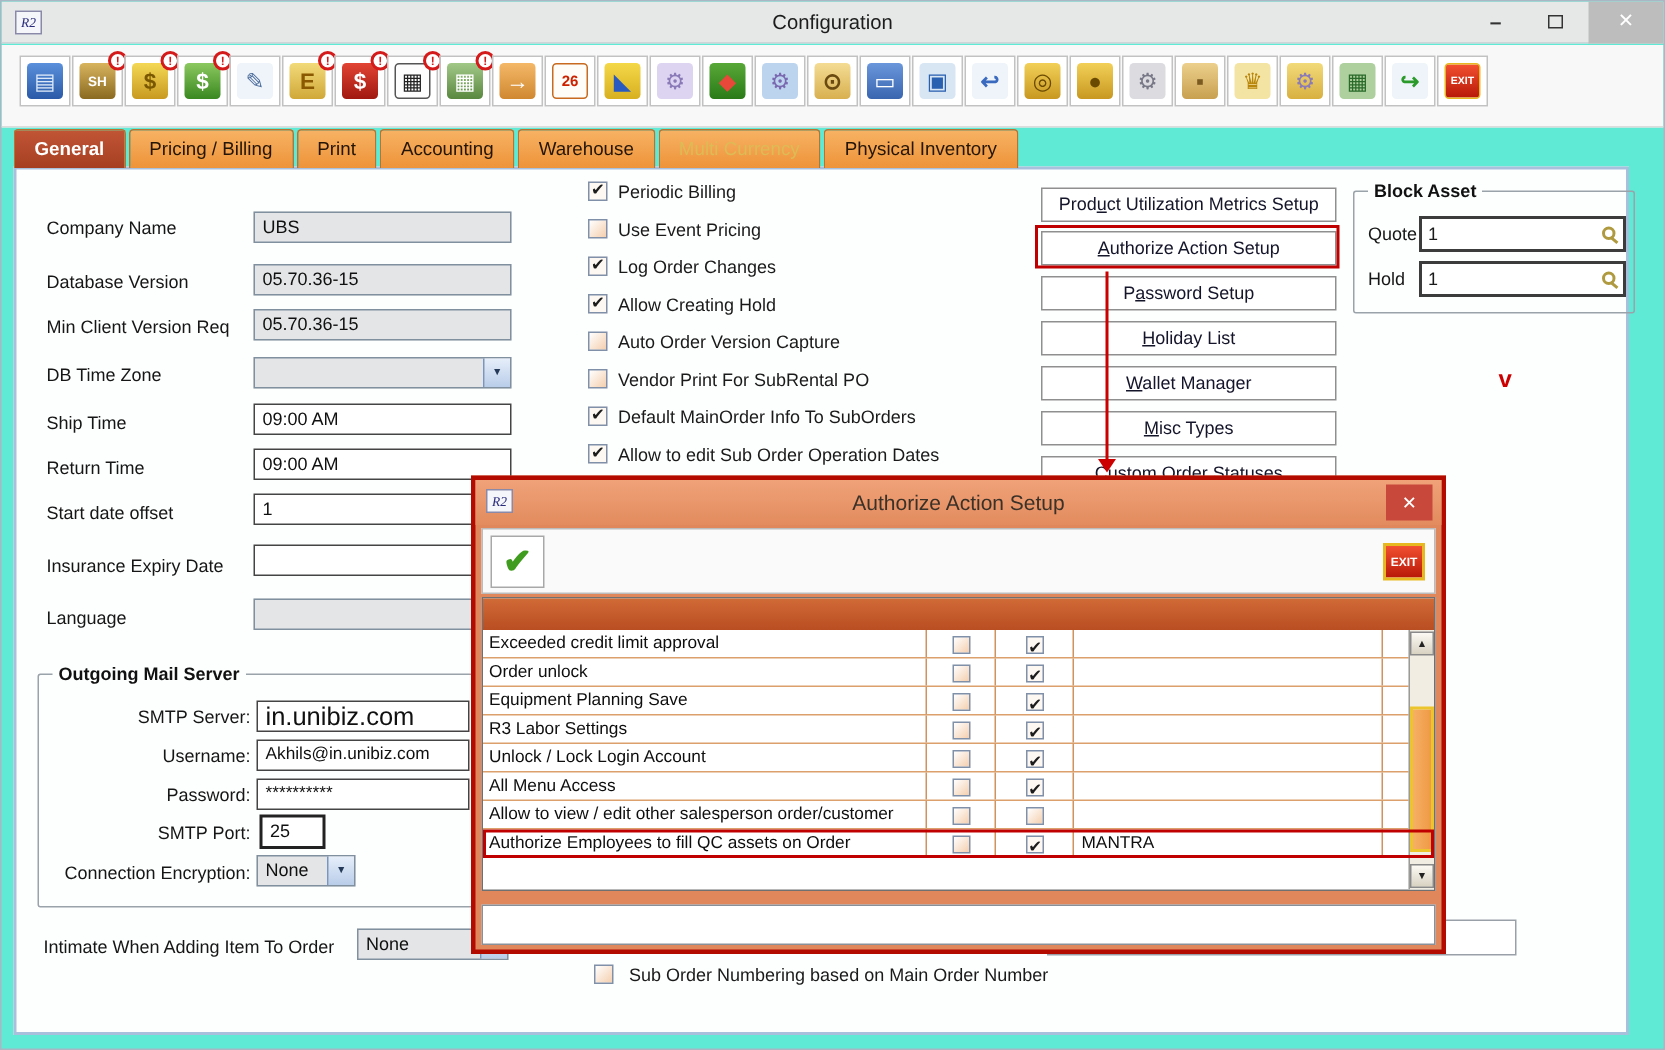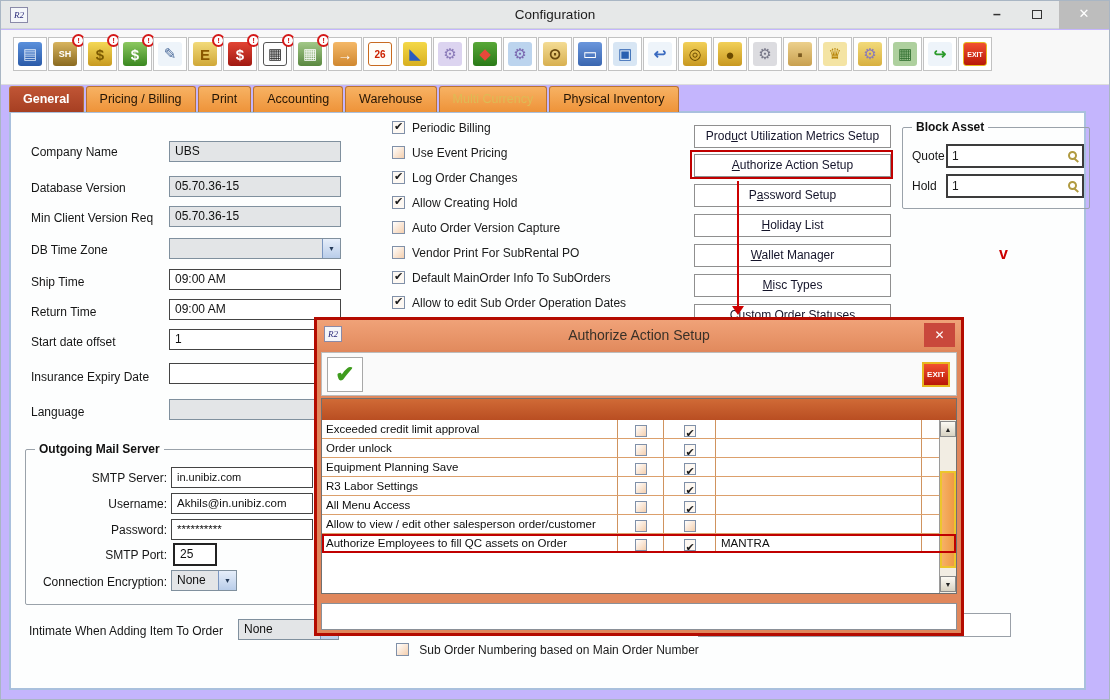--- a/index.html
+++ b/index.html
@@ -1,17 +1,17 @@
 <!DOCTYPE html>
 <html><head>
 <meta charset="utf-8">
 <style>
   * { box-sizing: border-box; margin: 0; padding: 0; }
   body { font-family: "Liberation Sans", sans-serif; background:#d8d8d8; }
-  #app { position:relative; width:1110px; height:700px; background:#c4b5fd;
+  #app { position:relative; width:1110px; height:700px; background:#5eead4;
          border:1px solid #a9b6c4; overflow:hidden; font-size:12px; color:#1a1a1a; }
 
   
   .titlebar { position:absolute; left:0; top:0; width:100%; height:28px;
               background:linear-gradient(#ecuee 0,#e6e8e8 100%); background:#e6e8e8;
               border-bottom:1px solid #cfd4d8; }
   .appicon { position:absolute; left:9px; top:6px; width:18px; height:16px; background:#f4f6fa;
              border:1px solid #8a8aa8; color:#2a2a7a; font-family:"Liberation Serif",serif;
              font-size:9px; font-style:italic; text-align:center; line-height:14px; }
   .wtitle { position:absolute; left:0; right:0; top:0; height:28px; text-align:center;
@@ -312,21 +312,21 @@
   <div class="flabel" style="left:30px;top:369px">Insurance Expiry Date</div>
   <div class="field" style="left:168px;top:362px;width:172px;border-color:#444"></div>
 
   <div class="flabel" style="left:30px;top:404px">Language</div>
   <div class="field grey" style="left:168px;top:398px;width:190px"><span></span><span class="mag"></span></div>
 
   <div class="groupbox" style="left:24px;top:448px;width:322px;height:156px">
     <span class="legend">Outgoing Mail Server</span>
   </div>
   <div class="flabel" style="left:20px;top:470px;width:146px;text-align:right">SMTP Server:</div>
-  <div class="field" style="left:170px;top:466px;width:142px;border-color:#444;font-size:11px">in.unibiz.com</div>
+  <div class="field" style="left:170px;top:466px;width:142px;border-color:#444;font-size:17px">in.unibiz.com</div>
   <div class="flabel" style="left:20px;top:496px;width:146px;text-align:right">Username:</div>
   <div class="field" style="left:170px;top:492px;width:142px;border-color:#444;font-size:11.5px">Akhils@in.unibiz.com</div>
   <div class="flabel" style="left:20px;top:522px;width:146px;text-align:right">Password:</div>
   <div class="field" style="left:170px;top:518px;width:142px;border-color:#444;font-size:11.5px">**********</div>
   <div class="flabel" style="left:20px;top:547px;width:146px;text-align:right">SMTP Port:</div>
   <div class="field" style="left:172px;top:542px;width:44px;border-color:#222;border-width:2px;height:23px">25</div>
   <div class="flabel" style="left:20px;top:574px;width:146px;text-align:right">Connection Encryption:</div>
   <div class="field grey" style="left:170px;top:569px;width:66px"><span>None</span><span class="ddbtn">▼</span></div>
 
   <div class="flabel" style="left:28px;top:623px">Intimate When Adding Item To Order</div>
@@ -411,20 +411,27 @@
         <div class="tc c-sp"></div>
       </div>
       <div class="trow">
         <div class="tc c-act">R3 Labor Settings</div>
         <div class="tc c-all"><span class="cb"></span></div>
         <div class="tc c-adm"><span class="cb on"></span></div>
         <div class="tc c-emp"></div>
         <div class="tc c-sp"></div>
       </div>
       <div class="trow">
+        <div class="tc c-act">Unlock / Lock Login Account</div>
+        <div class="tc c-all"><span class="cb"></span></div>
+        <div class="tc c-adm"><span class="cb on"></span></div>
+        <div class="tc c-emp"></div>
+        <div class="tc c-sp"></div>
+      </div>
+      <div class="trow">
         <div class="tc c-act">All Menu Access</div>
         <div class="tc c-all"><span class="cb"></span></div>
         <div class="tc c-adm"><span class="cb on"></span></div>
         <div class="tc c-emp"></div>
         <div class="tc c-sp"></div>
       </div>
       <div class="trow">
         <div class="tc c-act">Allow to view / edit other salesperson order/customer</div>
         <div class="tc c-all"><span class="cb"></span></div>
         <div class="tc c-adm"><span class="cb"></span></div>

